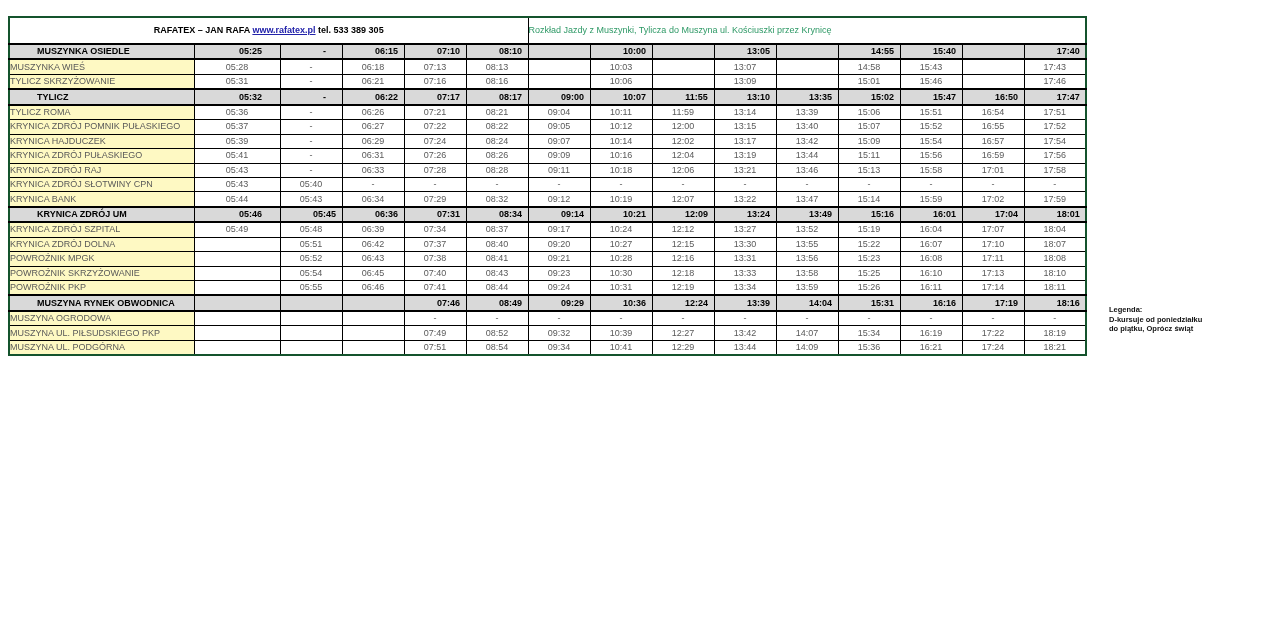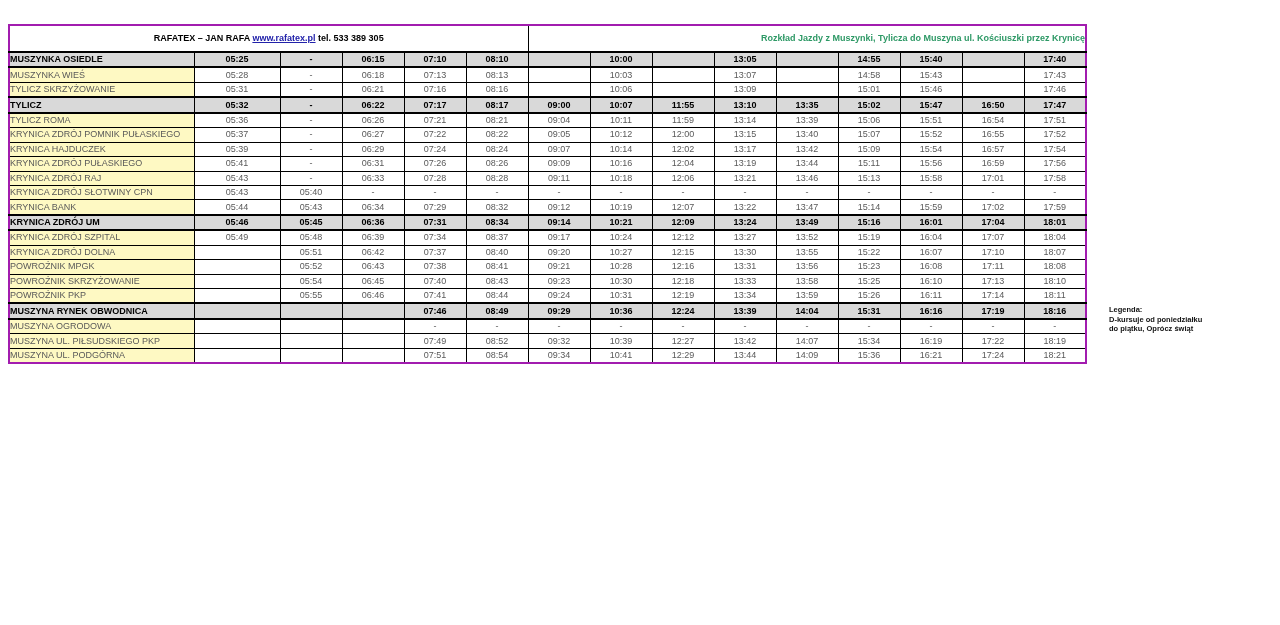--- a/index.html
+++ b/index.html
@@ -5,45 +5,45 @@
   html, body {
     margin: 0; padding: 0;
     width: 1280px; height: 625px;
     background: #ffffff;
     font-family: "Liberation Sans", sans-serif;
     overflow: hidden;
   }
   .page { position: relative; width: 1280px; height: 625px; }
 
   table.timetable {
-    position: absolute; left: 8px; top: 24px;
+    position: absolute; left: 8px; top: 16px;
     border-collapse: collapse;
     table-layout: fixed;
-    border: 2px solid #a21caf;
+    border: 2px solid #14532d;
   }
   table.timetable td {
     border: 1px solid #000;
     padding: 0;
     height: 13.45px;
     line-height: 11px;
     font-size: 9px;
     overflow: hidden;
     white-space: nowrap;
   }
 
   
   tr.title-row td { height: 25px; line-height: 25px; background: #fff; }
   td.title-left {
     font-size: 12px; font-weight: bold; color: #000;
     text-align: center;
   }
   td.title-left .link { color: #2222AA; text-decoration: underline; }
   td.title-right {
-    font-size: 12.5px; font-weight: bold; color: #2E9966;
-    text-align: right;
+    font-size: 12.5px; font-weight: normal; color: #2E9966;
+    text-align: left;
   }
 
   
   tr.header-row td { height: 12px; line-height: 12px; }
   td.stop-header {
     background: #d9d9d9; color: #1a1a1a;
     font-size: 9.5px; text-align: left; padding-left: 3px;
   }
   td.day-cell {
     background: #ffffff; color: #000;
@@ -57,20 +57,21 @@
   }
   td.time-cell {
     background: #ffffff; color: #595959;
     text-align: center;
   }
   tr.major td {
     background: #d9d9d9; color: #000;
     font-weight: bold;
     border-top: 2px solid #000;
     border-bottom: 2px solid #000;
+    padding-left: 27px;
   }
   td.small { font-size: 7px; }
 
   
   .legend {
     position: absolute; left: 1085px; top: 305px;
     font-size: 7.5px; font-weight: bold; color: #111;
     line-height: 9.5px; white-space: nowrap; padding-left: 24px;
   }
 </style>

